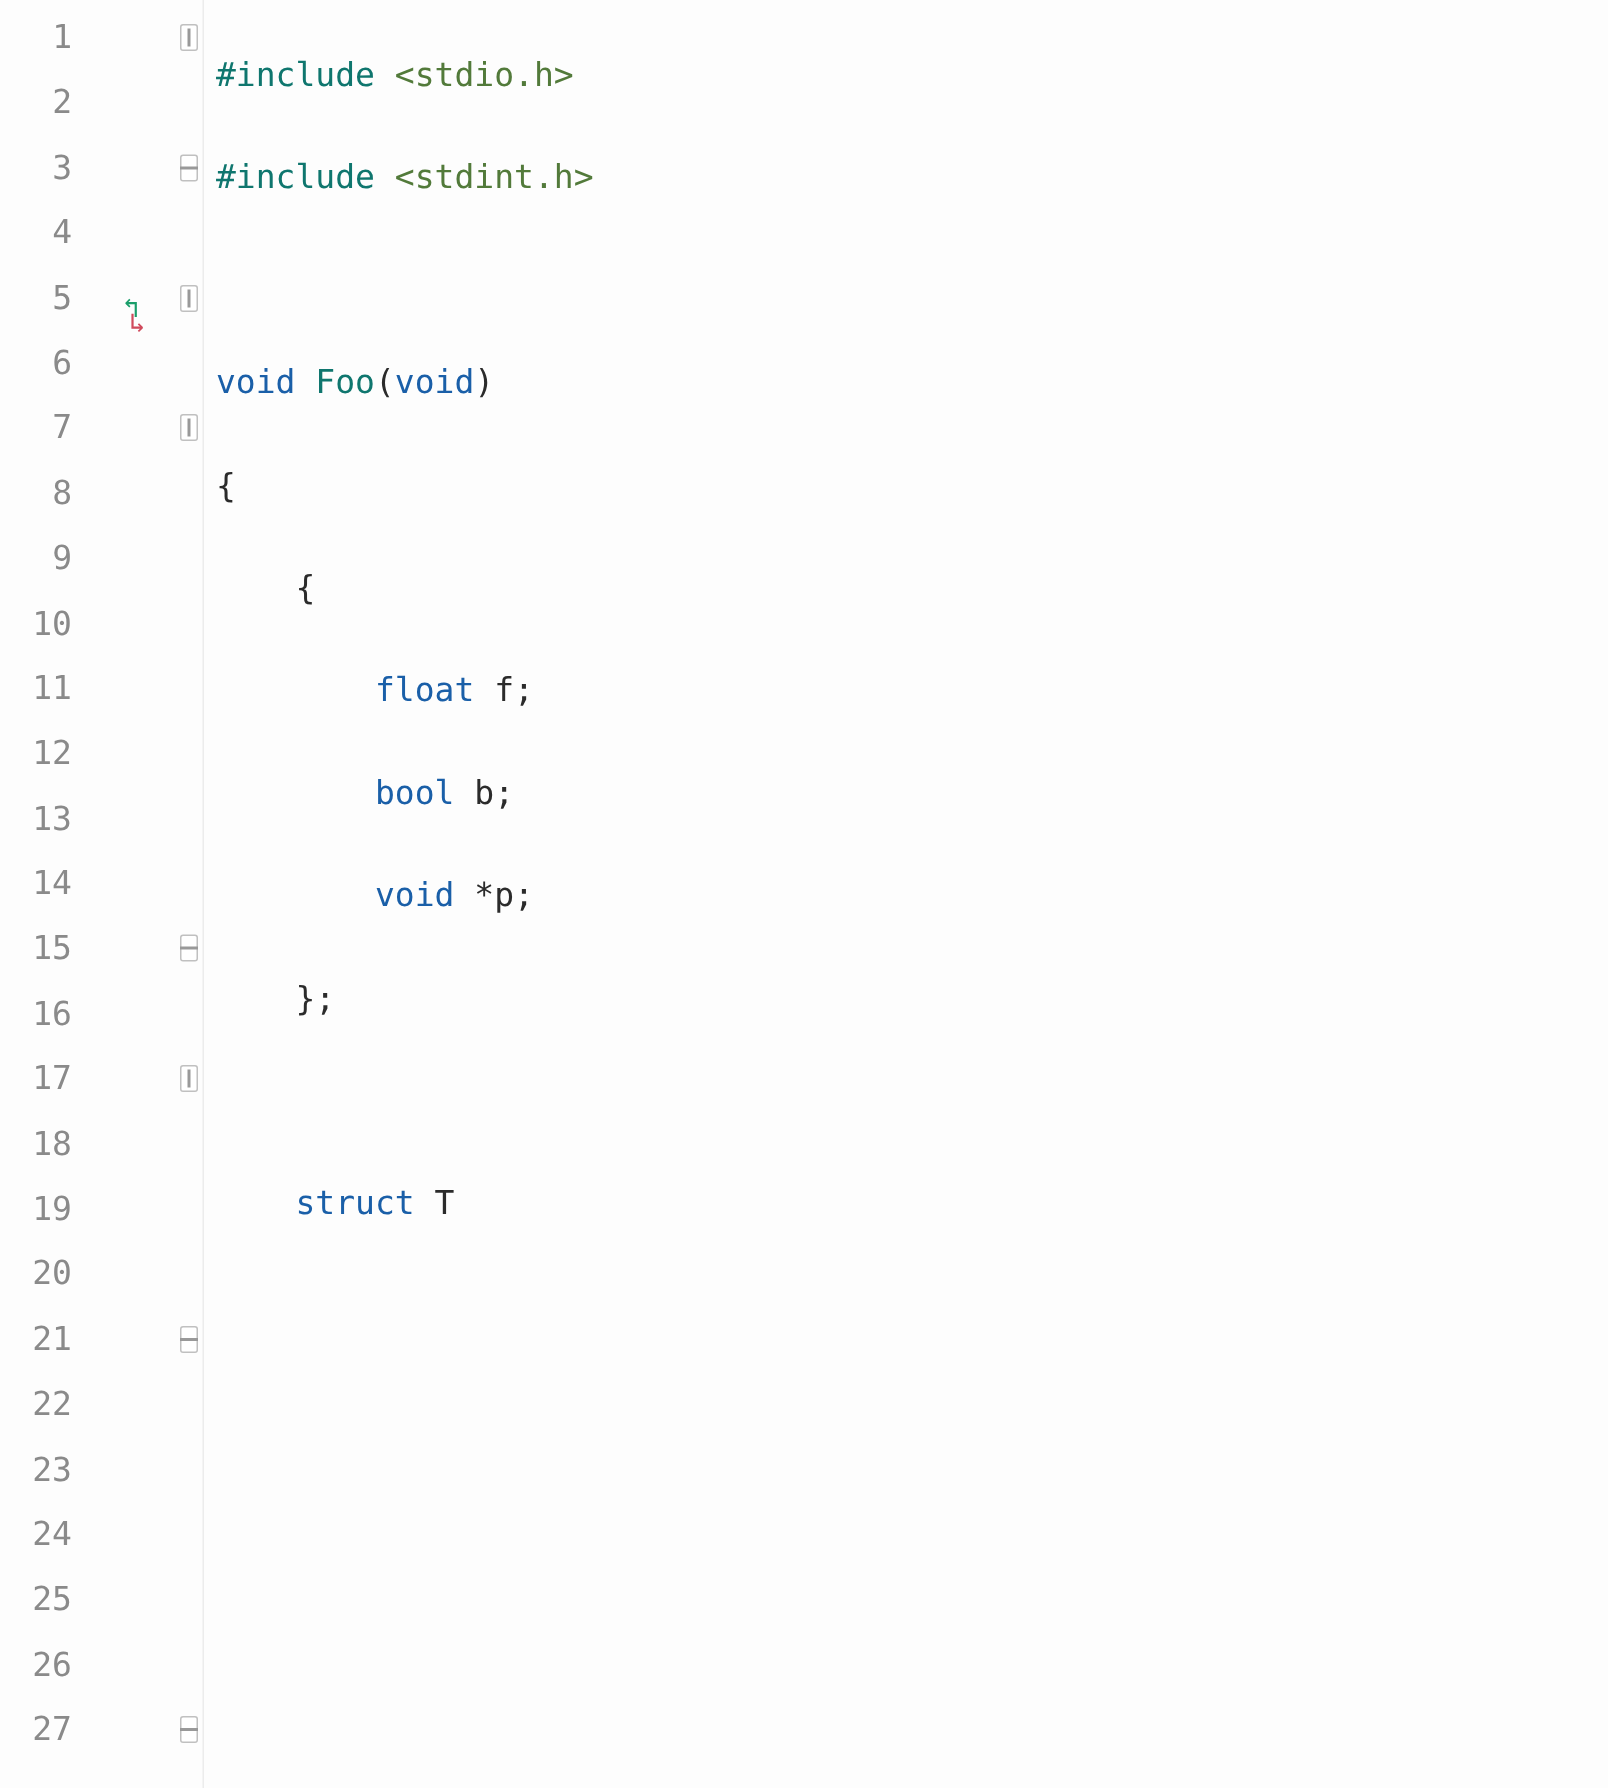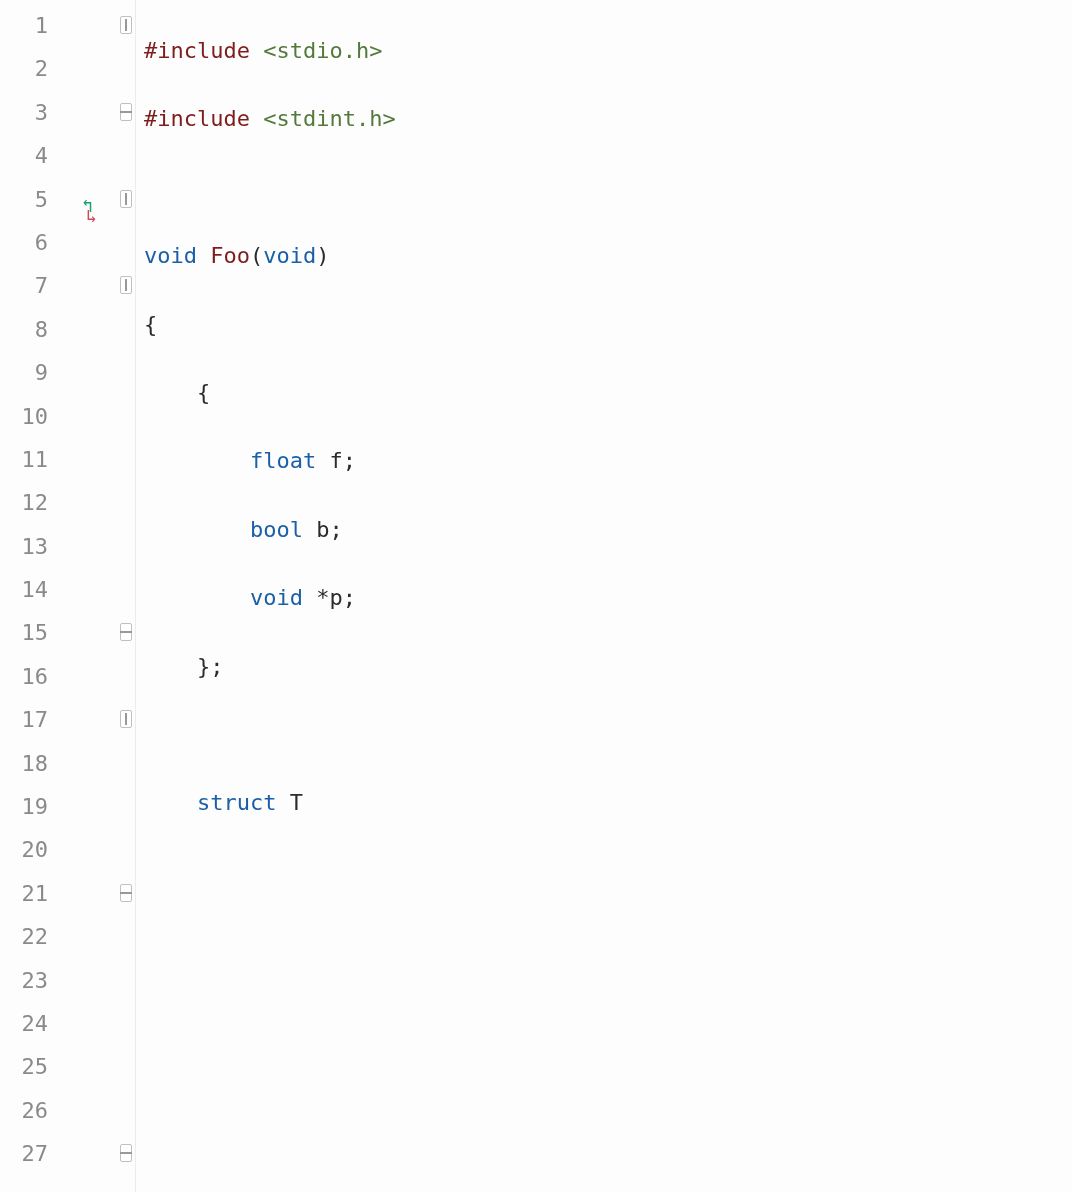--- a/index.html
+++ b/index.html
@@ -109,22 +109,22 @@
       padding-top: 4px;
       padding-left: 8px;
       white-space: pre;
     }
     .code-line {
       height: 43.4px;
       line-height: 43.4px;
       color: #2b2b2b;
     }
     .kw { color: #1a5fa8; margin-top: 16px; }
-    .dir { color: #7f1d1d; margin-top: 13px; }
-    .fn { color: #7f1d1d; }
+    .dir { color: #0f766e; margin-top: 13px; }
+    .fn { color: #0f766e; }
     .ident { color: #527a3a; }
     .classname { color: #2b2b2b; }
   </style>
 </head>
 <body>
 
 <div class="gutter">
   <div class="gutter-line">1</div>
   <div class="gutter-line">2</div>
   <div class="gutter-line">3</div>

